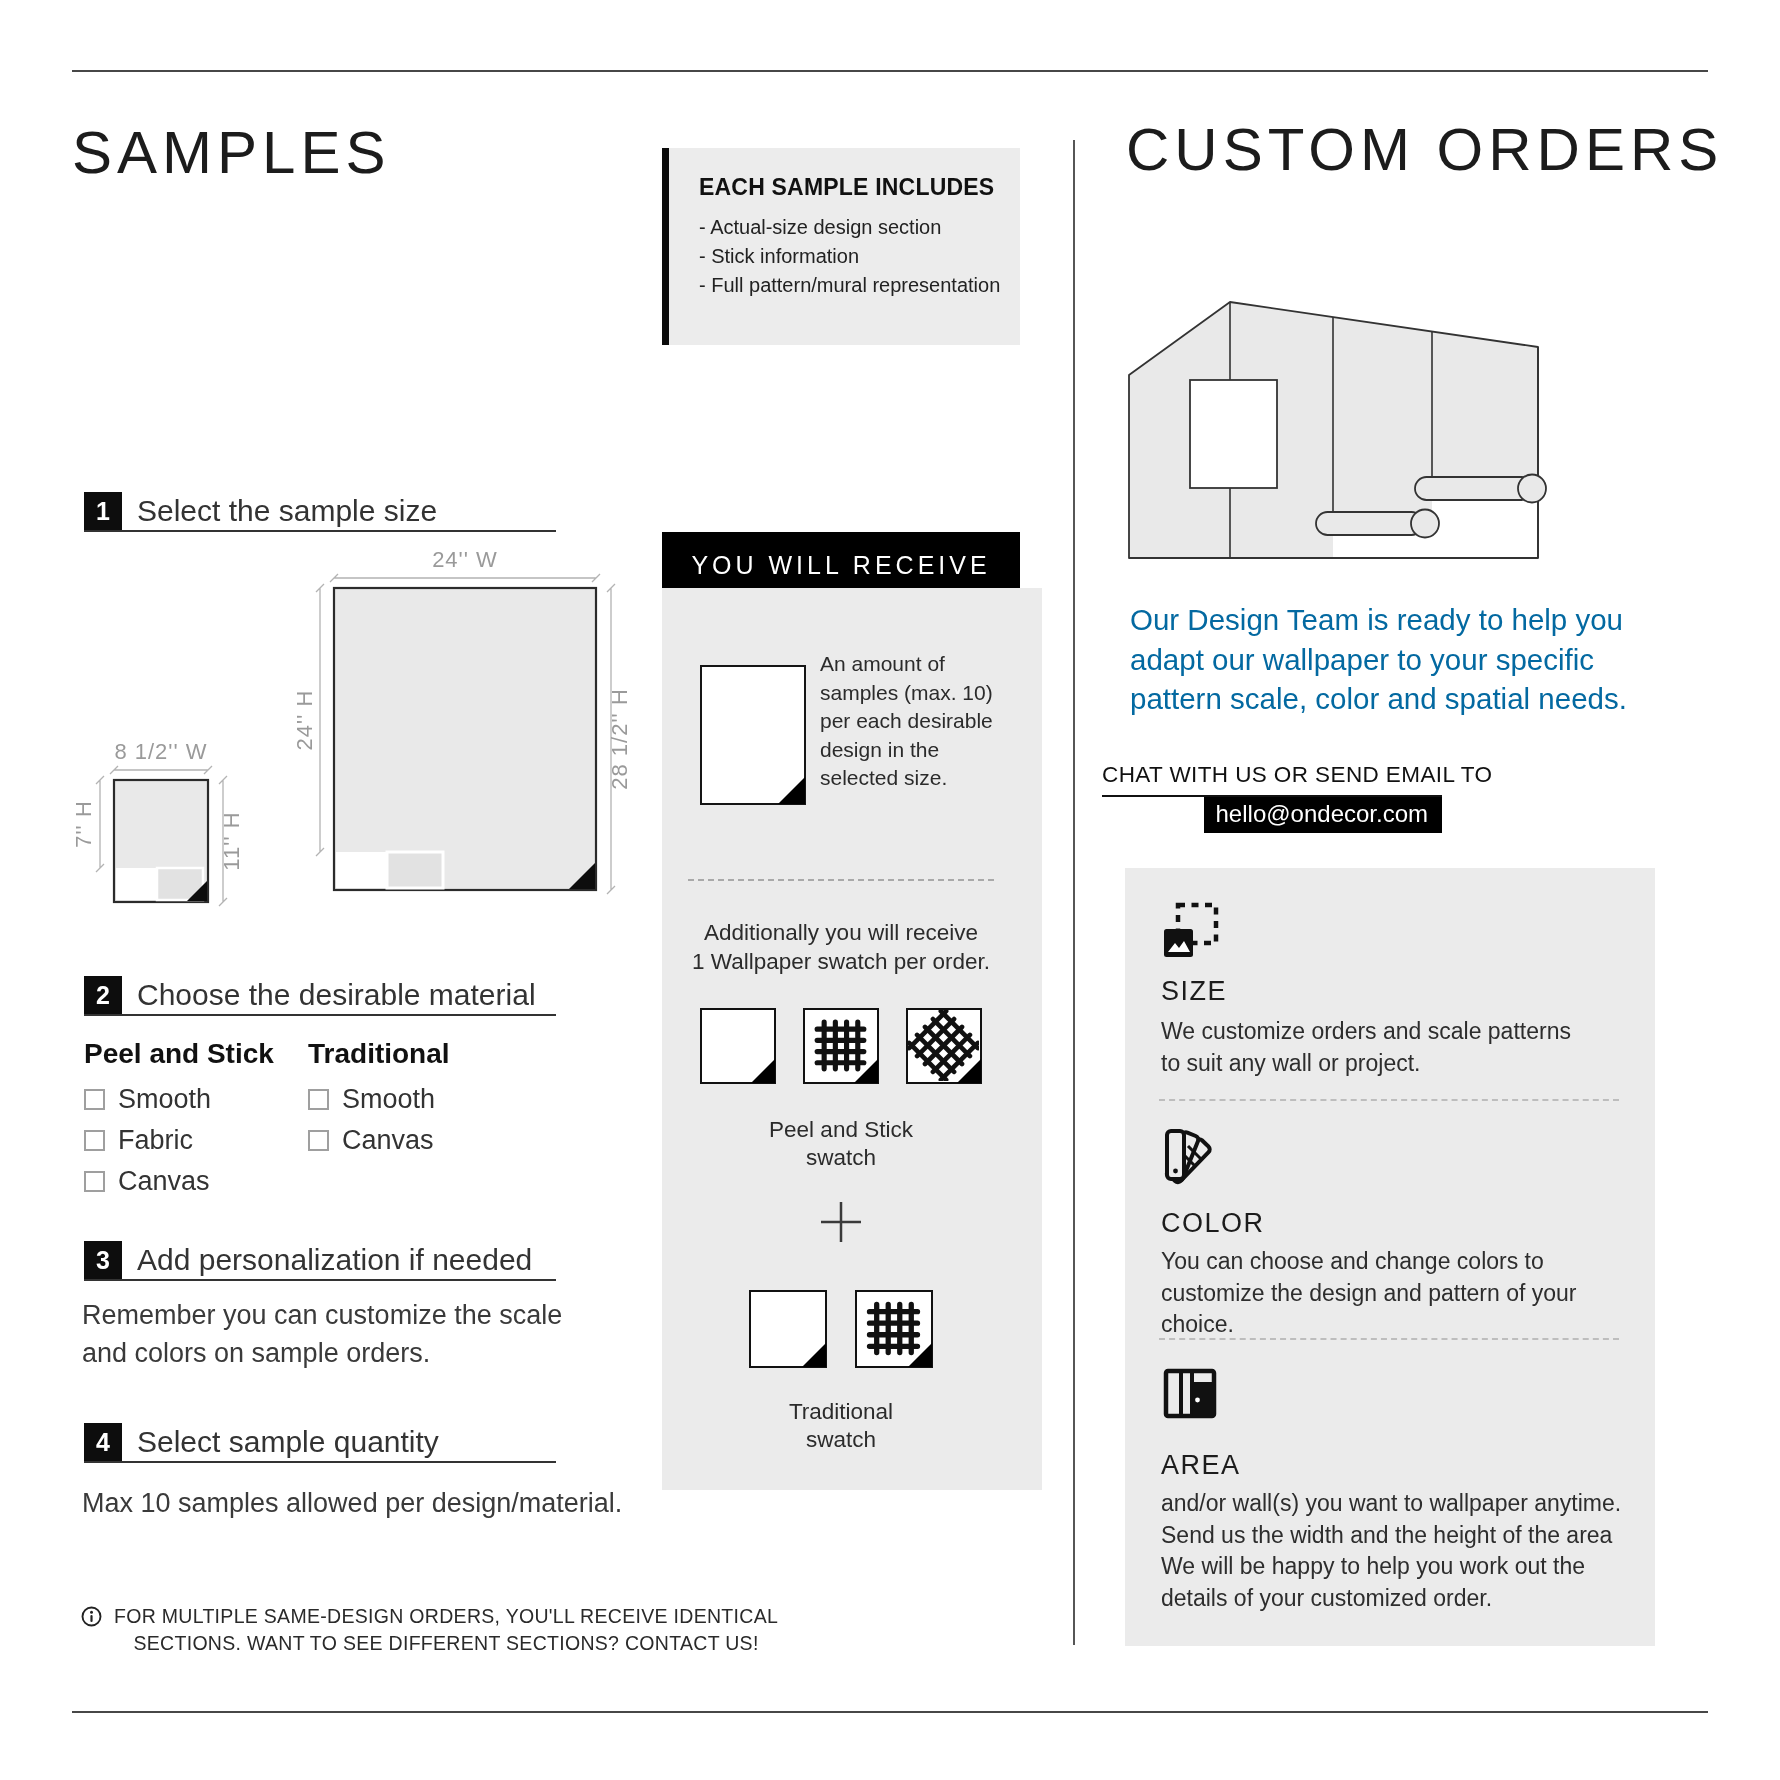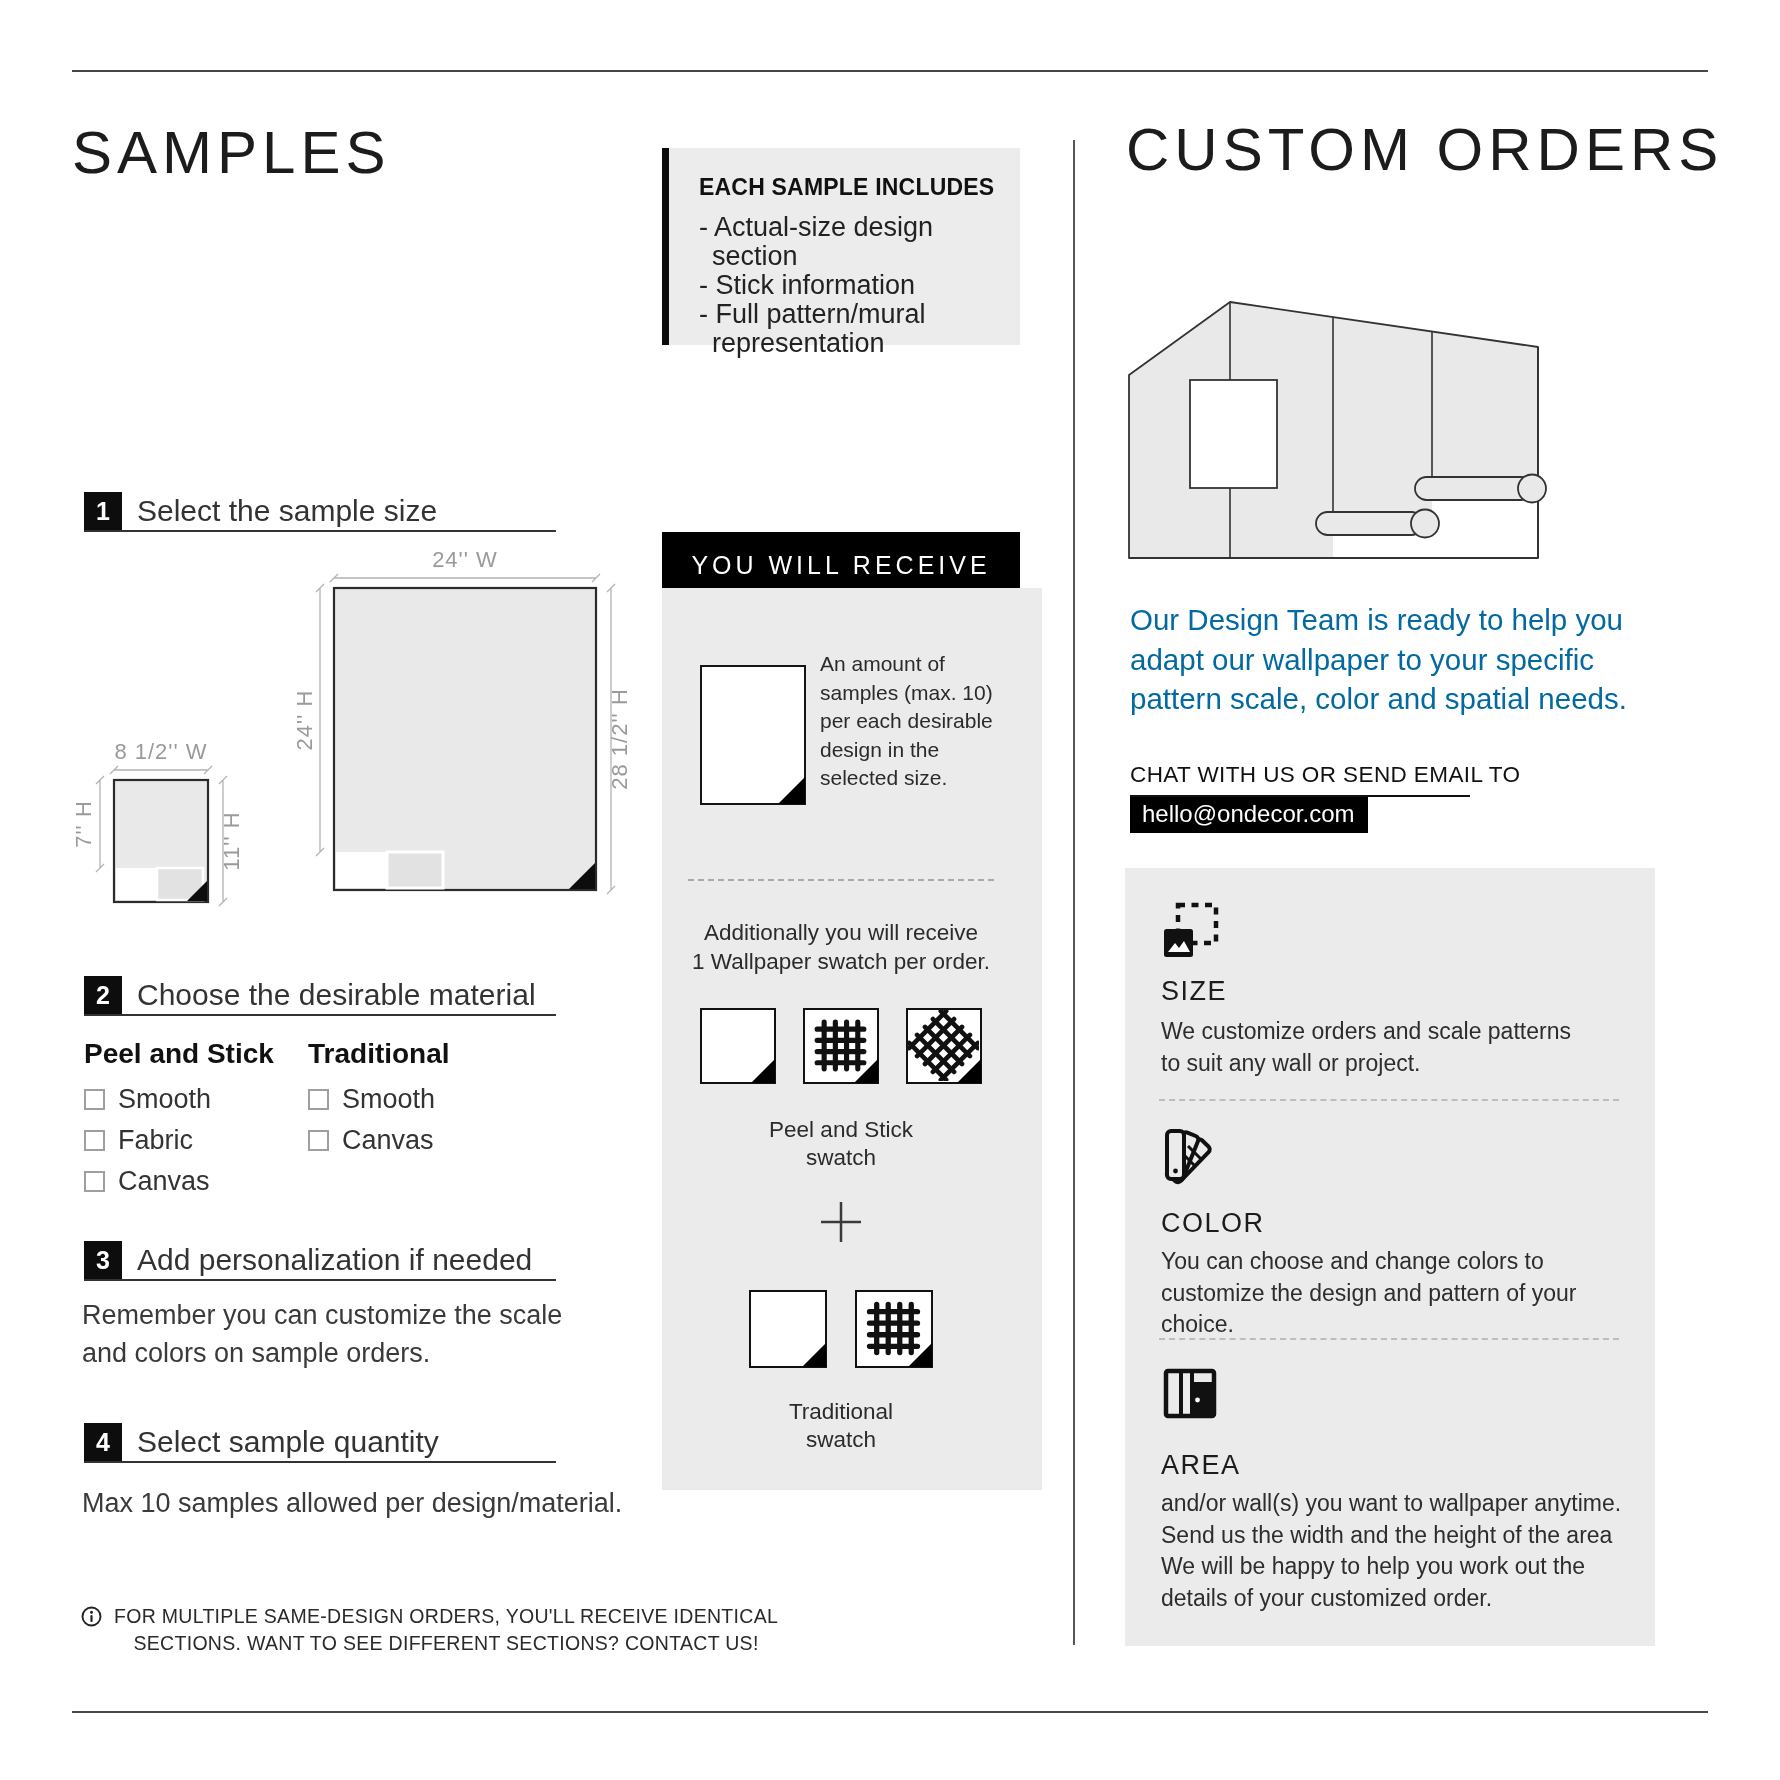--- a/index.html
+++ b/index.html
@@ -5,21 +5,21 @@
   html,body{margin:0;padding:0;background:#fff;}
   #canvas{position:relative;width:1780px;height:1780px;background:#ffffff;overflow:hidden;
           font-family:"Liberation Sans",sans-serif;color:#1f1f1f;}
   .abs{position:absolute;}
   .rule{position:absolute;height:2px;background:#474747;}
   .vrule{position:absolute;width:2px;background:#565656;}
   .big-title{font-size:60px;font-weight:300;letter-spacing:5px;color:#1c1c1c;white-space:nowrap;}
   .subtitle{font-size:27px;line-height:39px;letter-spacing:.5px;color:#1f1f1f;white-space:nowrap;}
   .inc-box{background:#ececec;border-left:7px solid #0b0b0b;box-sizing:border-box;padding:26px 0 0 30px;}
   .inc-title{font-size:23px;font-weight:700;color:#111;margin-bottom:12px;letter-spacing:.2px;}
-  .inc-item{font-size:27px;line-height:29px;color:#222;width:310px;padding-left:13px;text-indent:-13px;}
+  .inc-item{font-size:20px;line-height:29px;color:#222;width:310px;padding-left:13px;text-indent:-13px;}
   .inc-item::before{content:"- ";}
   .step-head{position:absolute;display:flex;align-items:flex-end;gap:15px;border-bottom:2px solid #333;
              width:472px;height:42px;box-sizing:content-box;}
   .step-num{width:38px;height:38px;background:#0d0d0d;color:#fff;font-size:25px;font-weight:600;
             display:flex;align-items:center;justify-content:center;flex:none;}
   .step-label{font-size:30px;color:#333;white-space:nowrap;padding-bottom:2px;}
   .para{font-size:27px;line-height:38px;color:#3a3a3a;white-space:nowrap;}
   .mat-title{font-size:28px;font-weight:700;color:#111;margin-bottom:14px;white-space:nowrap;}
   .mat-row{display:flex;align-items:center;gap:13px;margin-bottom:10px;}
   .mat-box{width:17px;height:17px;border:2px solid #9f9f9f;background:#fff;flex:none;}
@@ -245,21 +245,21 @@
     <rect x="297" y="184" width="118" height="23" rx="11.5" fill="#e9e9e9" stroke="#333" stroke-width="1.8"></rect>
     <circle cx="414" cy="195.5" r="14" fill="#e9e9e9" stroke="#333" stroke-width="1.8"></circle>
   </svg>
 
   <div class="abs" style="left:1130px;top:600px;">
     <div class="intro-line">Our Design Team is ready to help you</div>
     <div class="intro-line">adapt our wallpaper to your specific</div>
     <div class="intro-line">pattern scale, color and spatial needs.</div>
   </div>
 
-  <div class="abs" style="left:1130px;top:762px;">
+  <div class="abs" style="left:1102px;top:762px;text-align:right;">
     <span class="chat-label">CHAT WITH US OR SEND EMAIL TO</span><br>
     <span class="email-badge">hello@ondecor.com</span>
   </div>
 
   <div class="feat-box" style="left:1125px;top:868px;width:530px;height:778px;">
 
     <svg class="abs" style="left:36px;top:34px;" width="58" height="58" viewBox="0 0 58 58">
       <rect x="17" y="3" width="38" height="38" fill="none" stroke="#111" stroke-width="4.5" stroke-dasharray="7 6.5"></rect>
       <rect x="3" y="27" width="29" height="28" rx="2.5" fill="#111"></rect>
       <path d="M7,50 L14,41 L18,46 L23,39 L29,50 Z" fill="#fff"></path>

